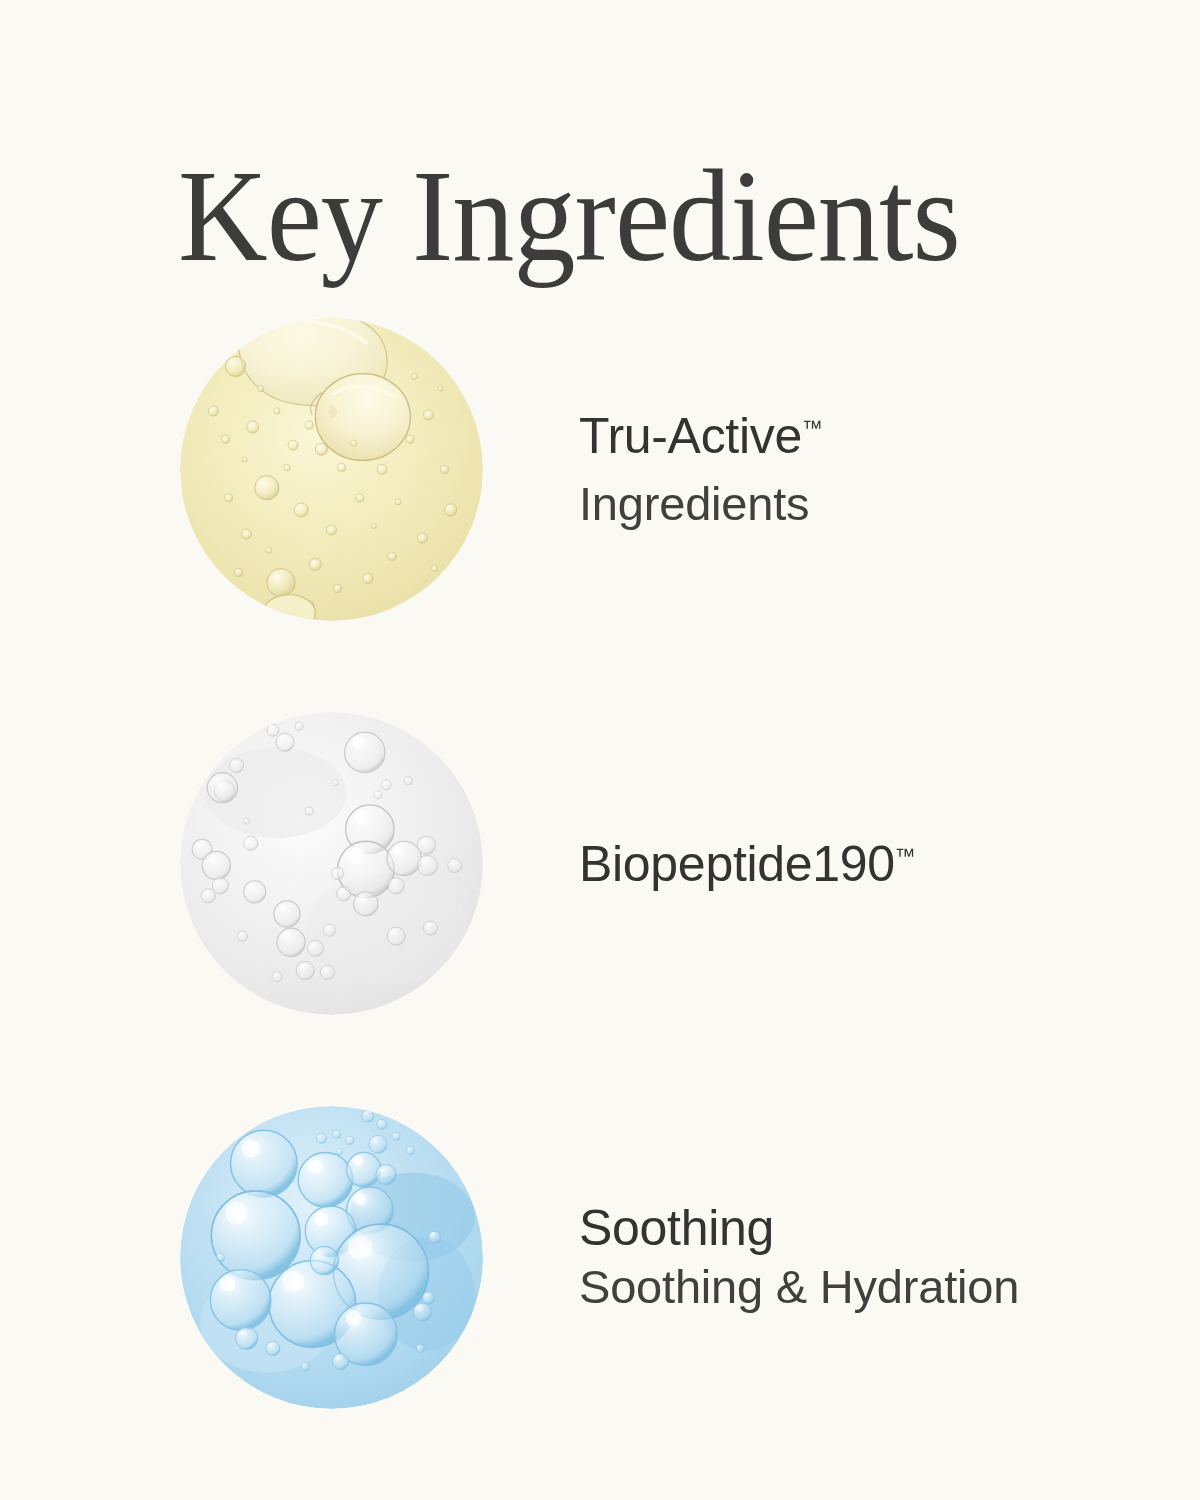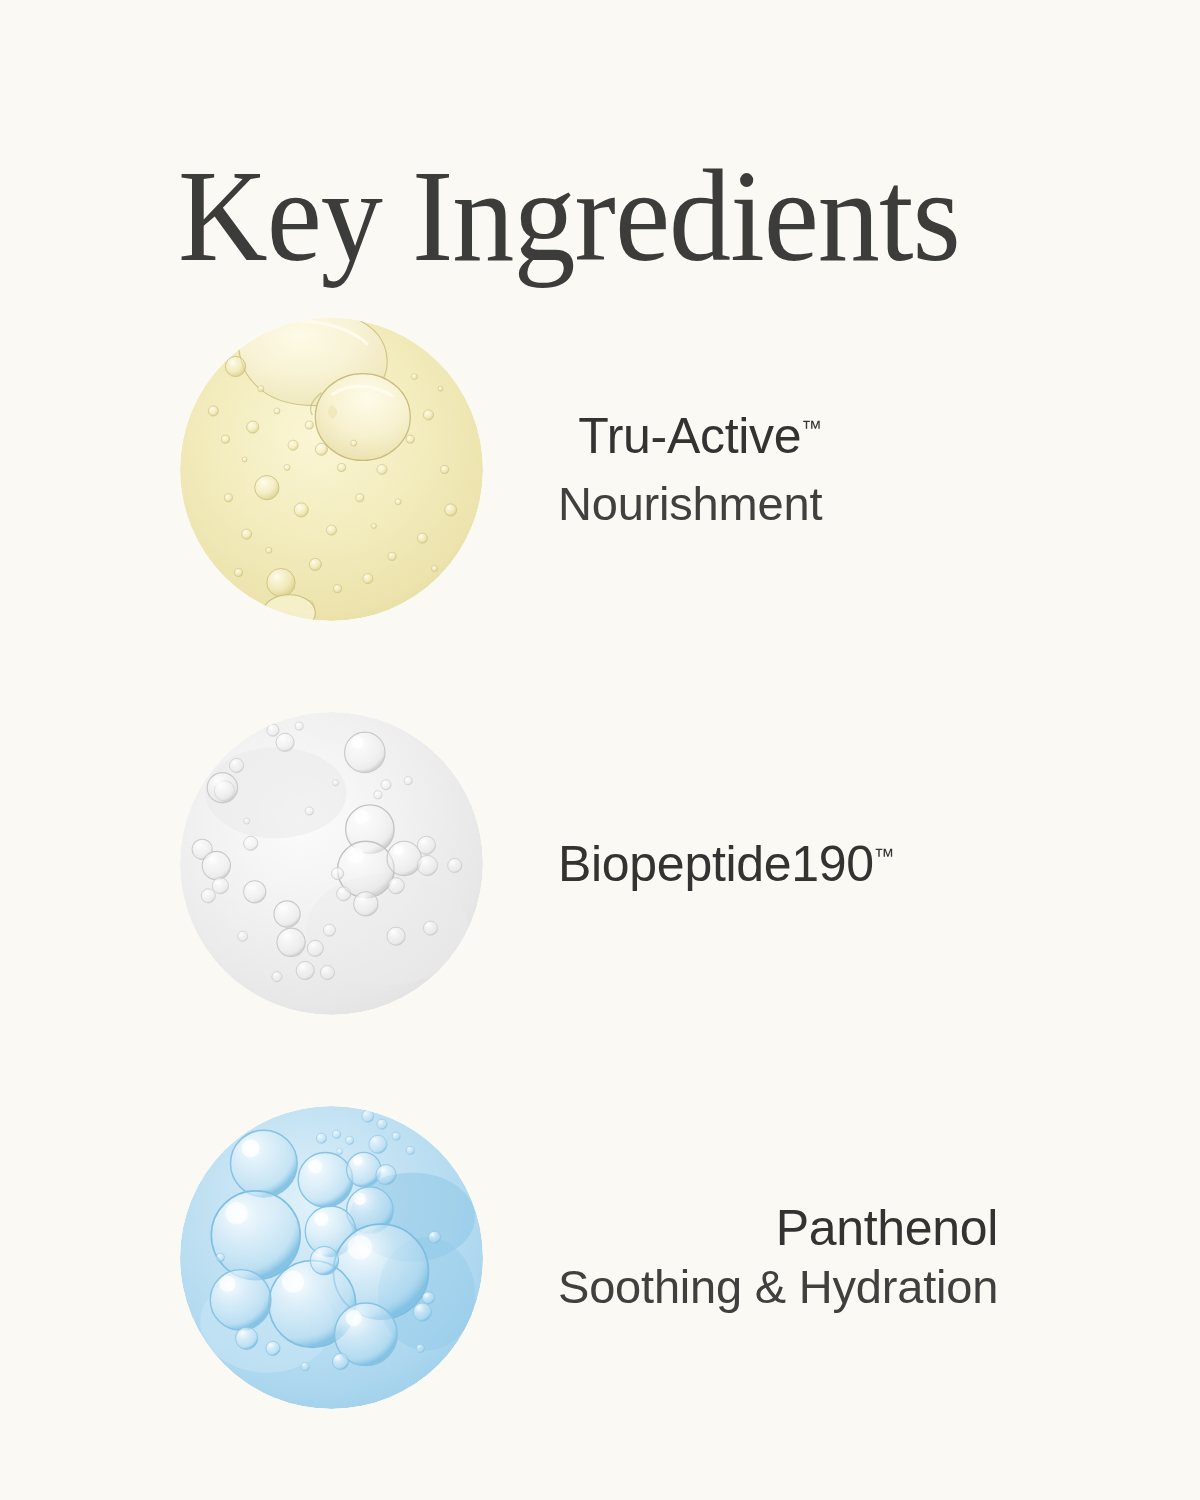--- a/index.html
+++ b/index.html
@@ -66,27 +66,26 @@
     top: 0;
     width: 303px;
     height: 303px;
     border-radius: 50%;
     overflow: hidden;
   }
   .swatch svg { display: block; width: 100%; height: 100%; }
 
   .text-block {
     position: absolute;
-    left: 558px;
+    left: 579px;
     top: 0;
     height: 303px;
     display: flex;
     flex-direction: column;
     justify-content: center;
-    align-items: flex-end;
   }
 
   .ing-name {
     font-family: "Liberation Sans", sans-serif;
     font-size: 50px;
     font-weight: 400;
     color: #333331;
     line-height: 1.12;
     letter-spacing: -0.3px;
     white-space: nowrap;
@@ -205,21 +204,21 @@
               <circle cx="258" cy="70" r="2.5" fill="url(#miniOil)" stroke="#cfc080" stroke-width="0.5"></circle>
             </g>
 
             <ellipse cx="108" cy="292" rx="26" ry="18" fill="#f7f1cd" stroke="#c9bc7d" stroke-width="1.1" opacity="0.9"></ellipse>
           </g>
         </svg>
       </div>
 
       <div class="text-block">
         <div class="ing-name"><span>Tru-Active</span><span class="tm">™</span></div>
-        <div class="ing-desc">Nourishment</div>
+        <div class="ing-desc">Ingredients</div>
       </div>
     </div>
 
     <div class="row row-2">
 
       <div class="swatch">
         <svg viewBox="0 0 300 300" xmlns="http://www.w3.org/2000/svg">
           <defs>
             <radialGradient id="gelBase" cx="40%" cy="35%" r="75%">
               <stop offset="0%" stop-color="#fcfcfc"></stop>
@@ -371,19 +370,19 @@
               <circle cx="158" cy="45" r="3" fill="url(#aquaBub)" stroke="#8cc6e6" stroke-width="0.5"></circle>
               <circle cx="124" cy="258" r="4" fill="url(#aquaBub)" stroke="#8cc6e6" stroke-width="0.6"></circle>
               <circle cx="238" cy="240" r="4" fill="url(#aquaBub)" stroke="#8cc6e6" stroke-width="0.6"></circle>
               <circle cx="40" cy="150" r="4" fill="url(#aquaBub)" stroke="#8cc6e6" stroke-width="0.6"></circle>
             </g>
           </g>
         </svg>
       </div>
 
       <div class="text-block">
-        <div class="ing-name"><span>Panthenol</span><span class="tm"></span></div>
+        <div class="ing-name"><span>Soothing</span><span class="tm"></span></div>
         <div class="ing-desc">Soothing &amp; Hydration</div>
       </div>
     </div>
 
   </div>
 </div>
 
 </body></html>

